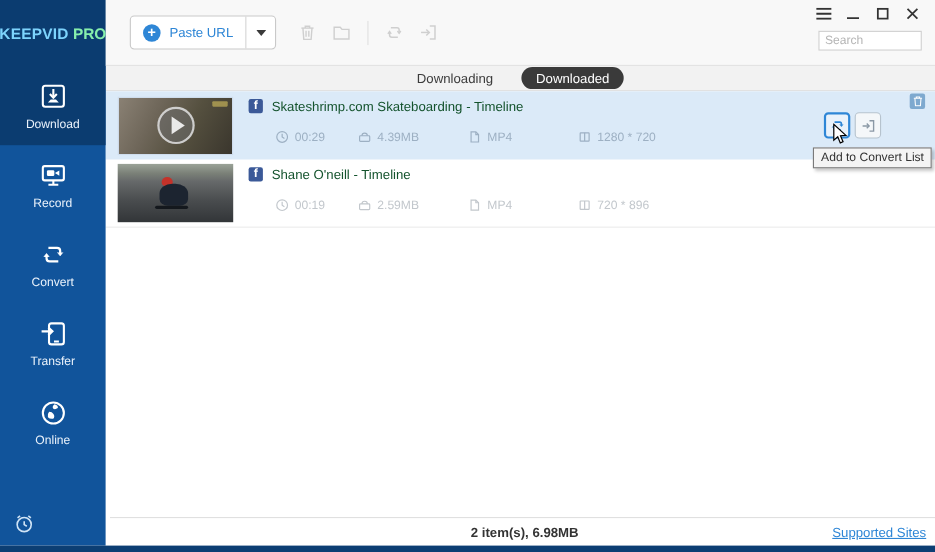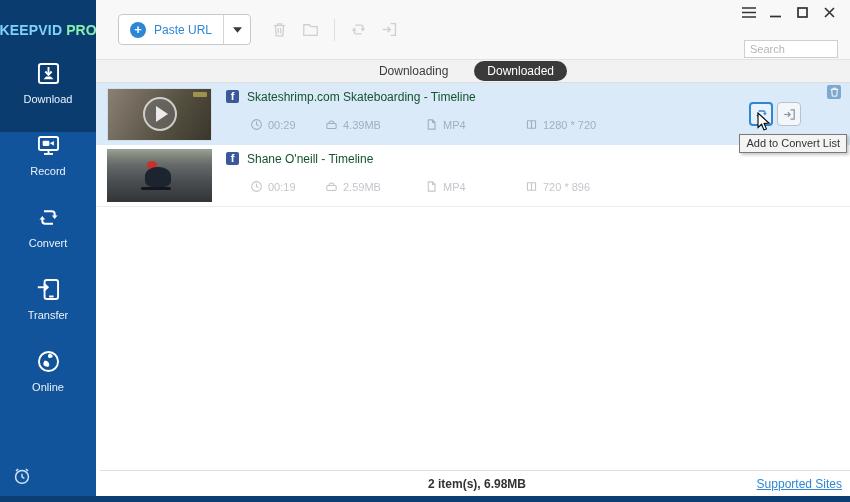--- a/index.html
+++ b/index.html
@@ -8,21 +8,21 @@
   .app { position:relative; width:850px; height:502px; background:#fff; overflow:hidden; }
 
   
   .logo { position:absolute; left:0; top:0; width:96px; height:60px; background:#0b3c70;
           display:flex; align-items:center; justify-content:center; gap:4px; z-index:3; }
   .logo .brand { color:#7dd3fc; font-size:14px; font-weight:bold; letter-spacing:.2px; }
   .logo .pro   { color:#86efac; font-size:14px; font-weight:bold; }
 
   .sidebar { position:absolute; left:0; top:60px; width:96px; height:436px; background:#11549b; z-index:2; }
   .side-item { width:96px; height:72px; display:flex; flex-direction:column; align-items:center;
-               justify-content:flex-start; gap:6px; cursor:pointer; }
+               justify-content:center; gap:6px; cursor:pointer; }
   .side-item.active { background:#0b3c70; }
   .side-item svg { width:27px; height:27px; }
   .side-label { color:#eaf2fb; font-size:11px; }
   .schedule-btn { position:absolute; left:11px; bottom:9px; width:22px; height:22px; }
 
   
   .toolbar { position:absolute; left:96px; top:0; width:754px; height:60px; background:#f8f8f8;
              border-bottom:1px solid #e3e3e3; display:flex; align-items:center; padding-left:22px; }
   .paste-btn { display:flex; align-items:center; height:31px; background:#fff; border:1px solid #c9c9c9;
                border-radius:4px; padding-left:11px; cursor:pointer; margin-right:13px; }
@@ -32,21 +32,21 @@
   .paste-split { width:1px; height:29px; background:#d4d4d4; }
   .paste-caret { width:26px; display:flex; align-items:center; justify-content:center; }
   .paste-caret svg { width:9px; height:6px; }
   .tb-icon { width:19px; height:19px; margin:0 6px; cursor:pointer; }
   .tb-sep { width:1px; height:22px; background:#e0e0e0; margin:0 8px; }
 
   .win-controls { position:absolute; top:6px; right:13px; display:flex; align-items:center; gap:12px; }
   .win-btn { width:15px; height:13px; display:flex; align-items:center; justify-content:center; cursor:pointer; }
   .search-box { position:absolute; top:28px; right:12px; width:94px; height:18px; border:1px solid #cfcfcf;
                 background:#fff; font-size:11px; padding:0 5px; color:#444;
-                font-family:"Liberation Sans", sans-serif;margin-top:12px; }
+                font-family:"Liberation Sans", sans-serif; }
   .search-box::placeholder { color:#b5b5b5; }
 
   
   .tabbar { position:absolute; left:96px; top:60px; width:754px; height:23px; background:#f2f2f2;
             border-bottom:1px solid #ddd; display:flex; align-items:center; justify-content:center; gap:26px; }
   .tab { font-size:12px; color:#3c3c3c; cursor:pointer; }
   .tab.pill { background:#3a3a3a; color:#fff; border-radius:11px; padding:3px 13px; }
 
   
   .content { position:absolute; left:96px; top:83px; width:754px; height:387px; background:#fff; }

